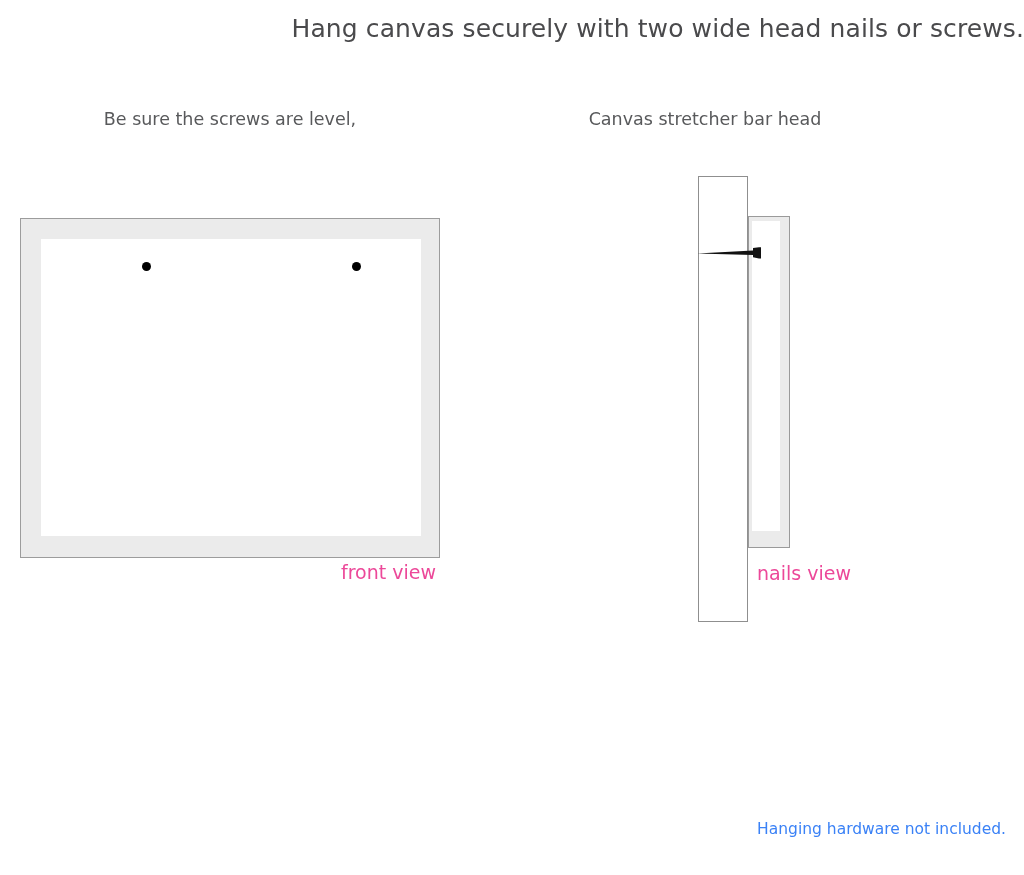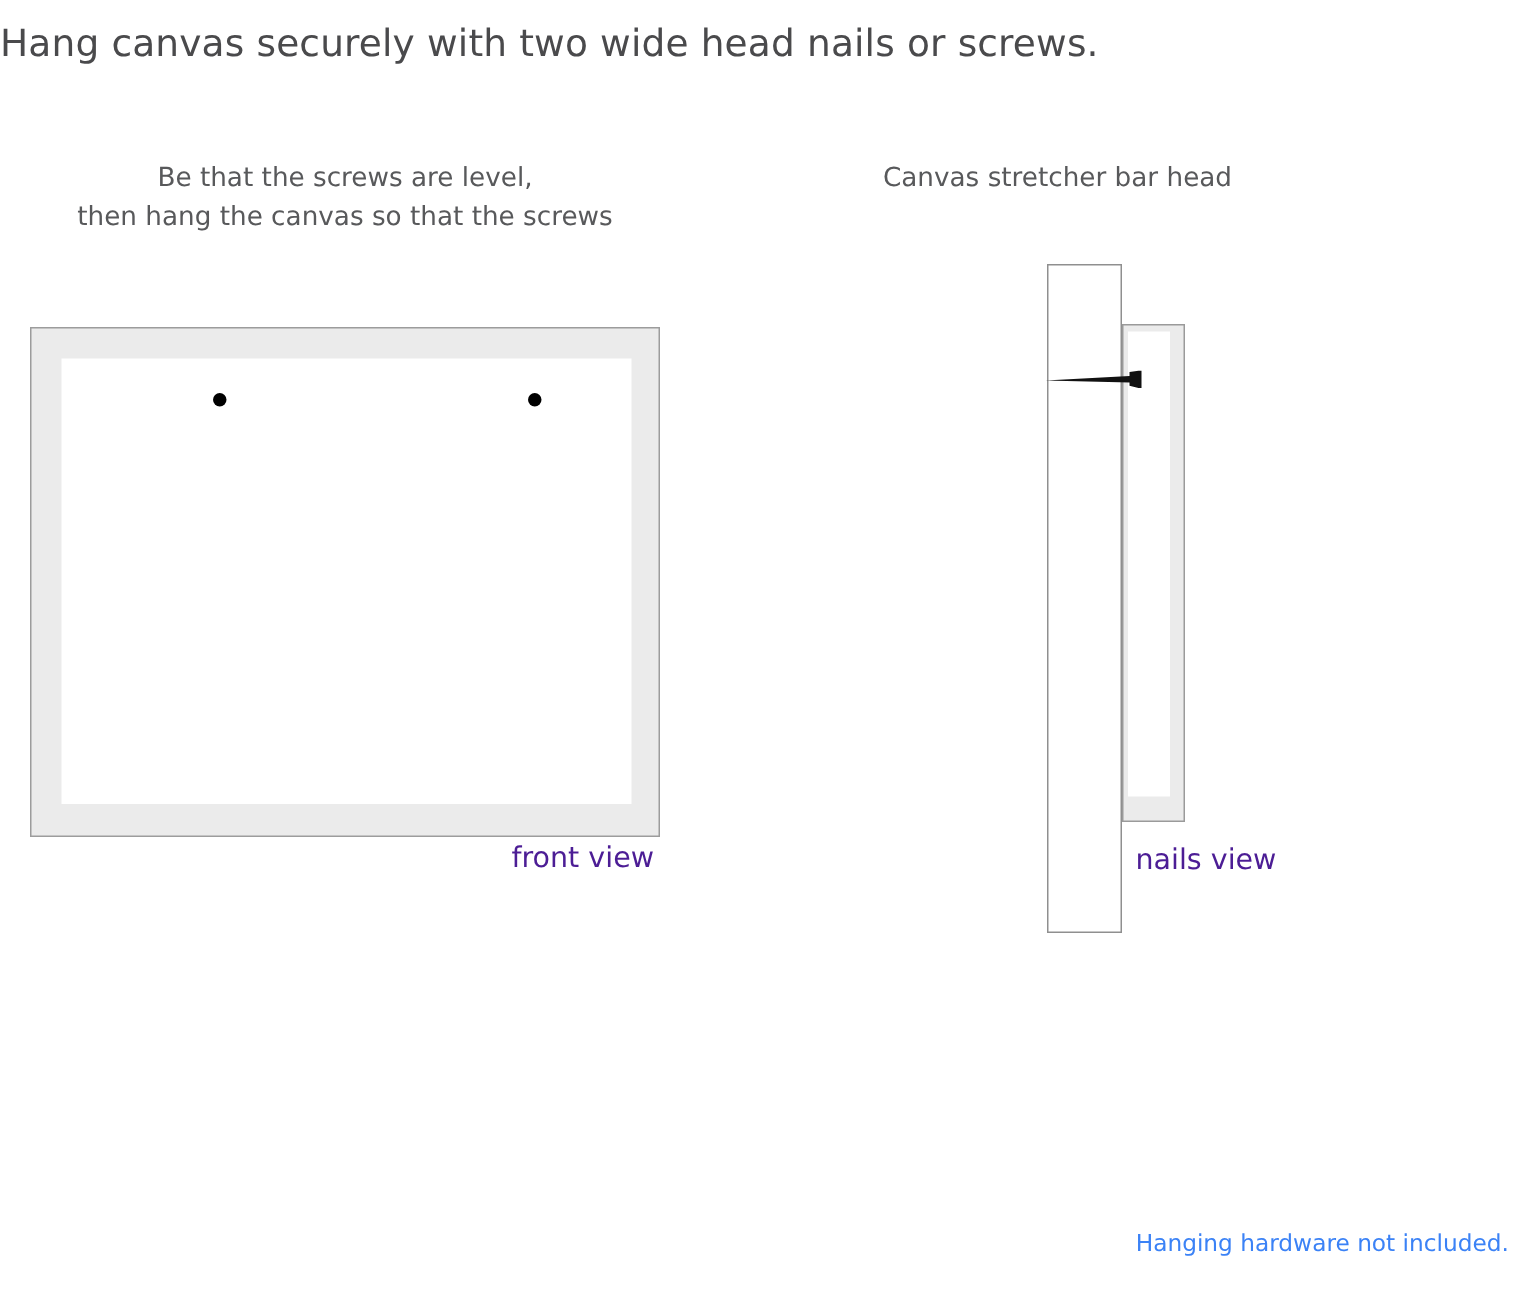--- a/index.html
+++ b/index.html
@@ -15,21 +15,21 @@
     color: #58595b;
     overflow: hidden;
   }
 
   
   .headline {
     position: absolute;
     left: 0;
     top: 14px;
     width: 1024px;
-    text-align: left;
+    text-align: right;
     font-size: 25px;
     font-weight: 400;
     letter-spacing: 0.1px;
     color: #4a4a4c;
     white-space: nowrap;
   }
 
   
   .caption {
     position: absolute;
@@ -37,21 +37,21 @@
     line-height: 25.5px;
     text-align: center;
     color: #58595b;
   }
   .caption-left  { left: 20px;  top: 107px; width: 420px; }
   .caption-right { left: 580px; top: 107px; width: 250px; }
 
   .view-label {
     position: absolute;
     font-size: 19px;
-    color: #4c1d95;
+    color: #ec4899;
     white-space: nowrap;
   }
   .label-front { left: 341px; top: 561px; }
   .label-side  { left: 757px; top: 562px; }
 
   
   .front-view {
     position: absolute;
     left: 20px;
     top: 218px;
@@ -137,22 +137,21 @@
     line-height: 22px;
     color: #3b82f6;
   }
 </style>
 </head>
 <body>
 
 <div class="headline">Hang canvas securely with two wide head nails or screws.</div>
 
 <div class="caption caption-left">
-  <div>Be that the screws are level,</div>
-  <div>then hang the canvas so that the screws</div>
+  <div>Be sure the screws are level,</div>
 </div>
 
 <div class="caption caption-right">
   <div>Canvas stretcher bar head</div>
 </div>
 
 <div class="front-view">
   <div class="front-view-inner">
     <span class="screw-dot screw-dot-left"></span>
     <span class="screw-dot screw-dot-right"></span>

